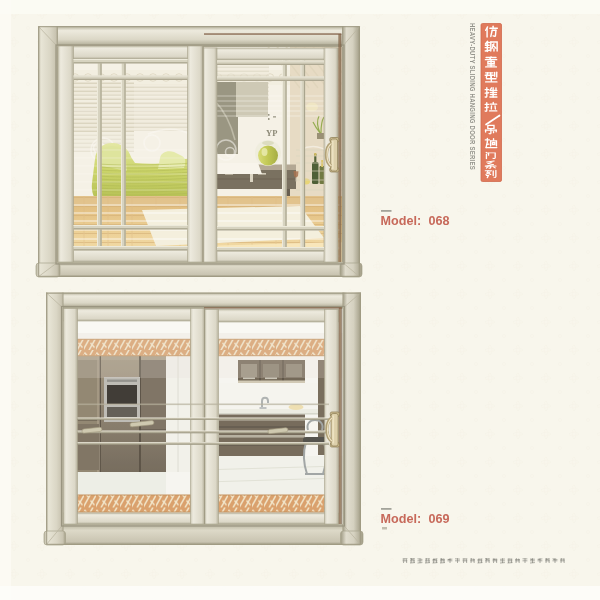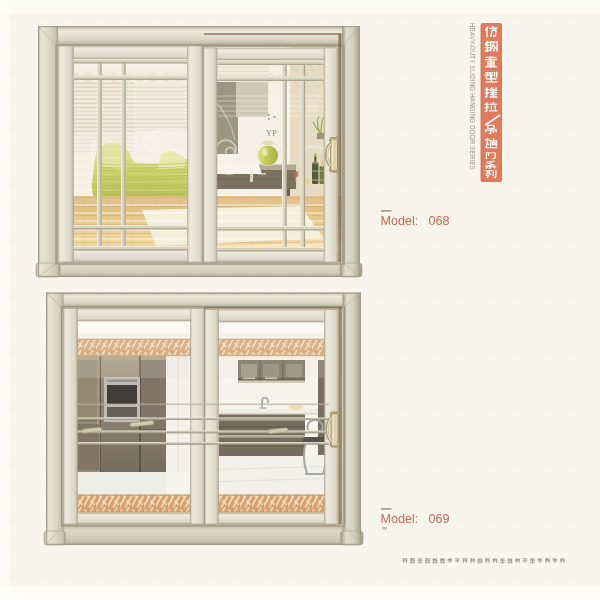--- a/index.html
+++ b/index.html
@@ -1,16 +1,16 @@
 <!DOCTYPE html>
 <html><head>
 <meta charset="utf-8">
 <style>
   html,body{margin:0;padding:0;background:#ffffff;}
-  #page{position:relative;width:600px;height:600px;overflow:hidden;font-family:"Liberation Sans",sans-serif;}
+  #page{position:relative;width:600px;height:600px;overflow:hidden;font-family:"Liberation Sans",sans-serif;font-weight:bold;}
 </style>
 </head>
 <body>
 <div id="page">
 <svg width="600" height="600" viewBox="0 0 600 600">
 <defs>
   <pattern id="damask" width="28" height="28" patternUnits="userSpaceOnUse">
     <rect width="28" height="28" fill="#f8f6ec"></rect>
     <g fill="none" stroke="#f3efe2" stroke-width="1" opacity="0.38">
       <path d="M14,9 C16.5,11.5 16.5,16.5 14,19 C11.5,16.5 11.5,9 14,9 Z"></path>

